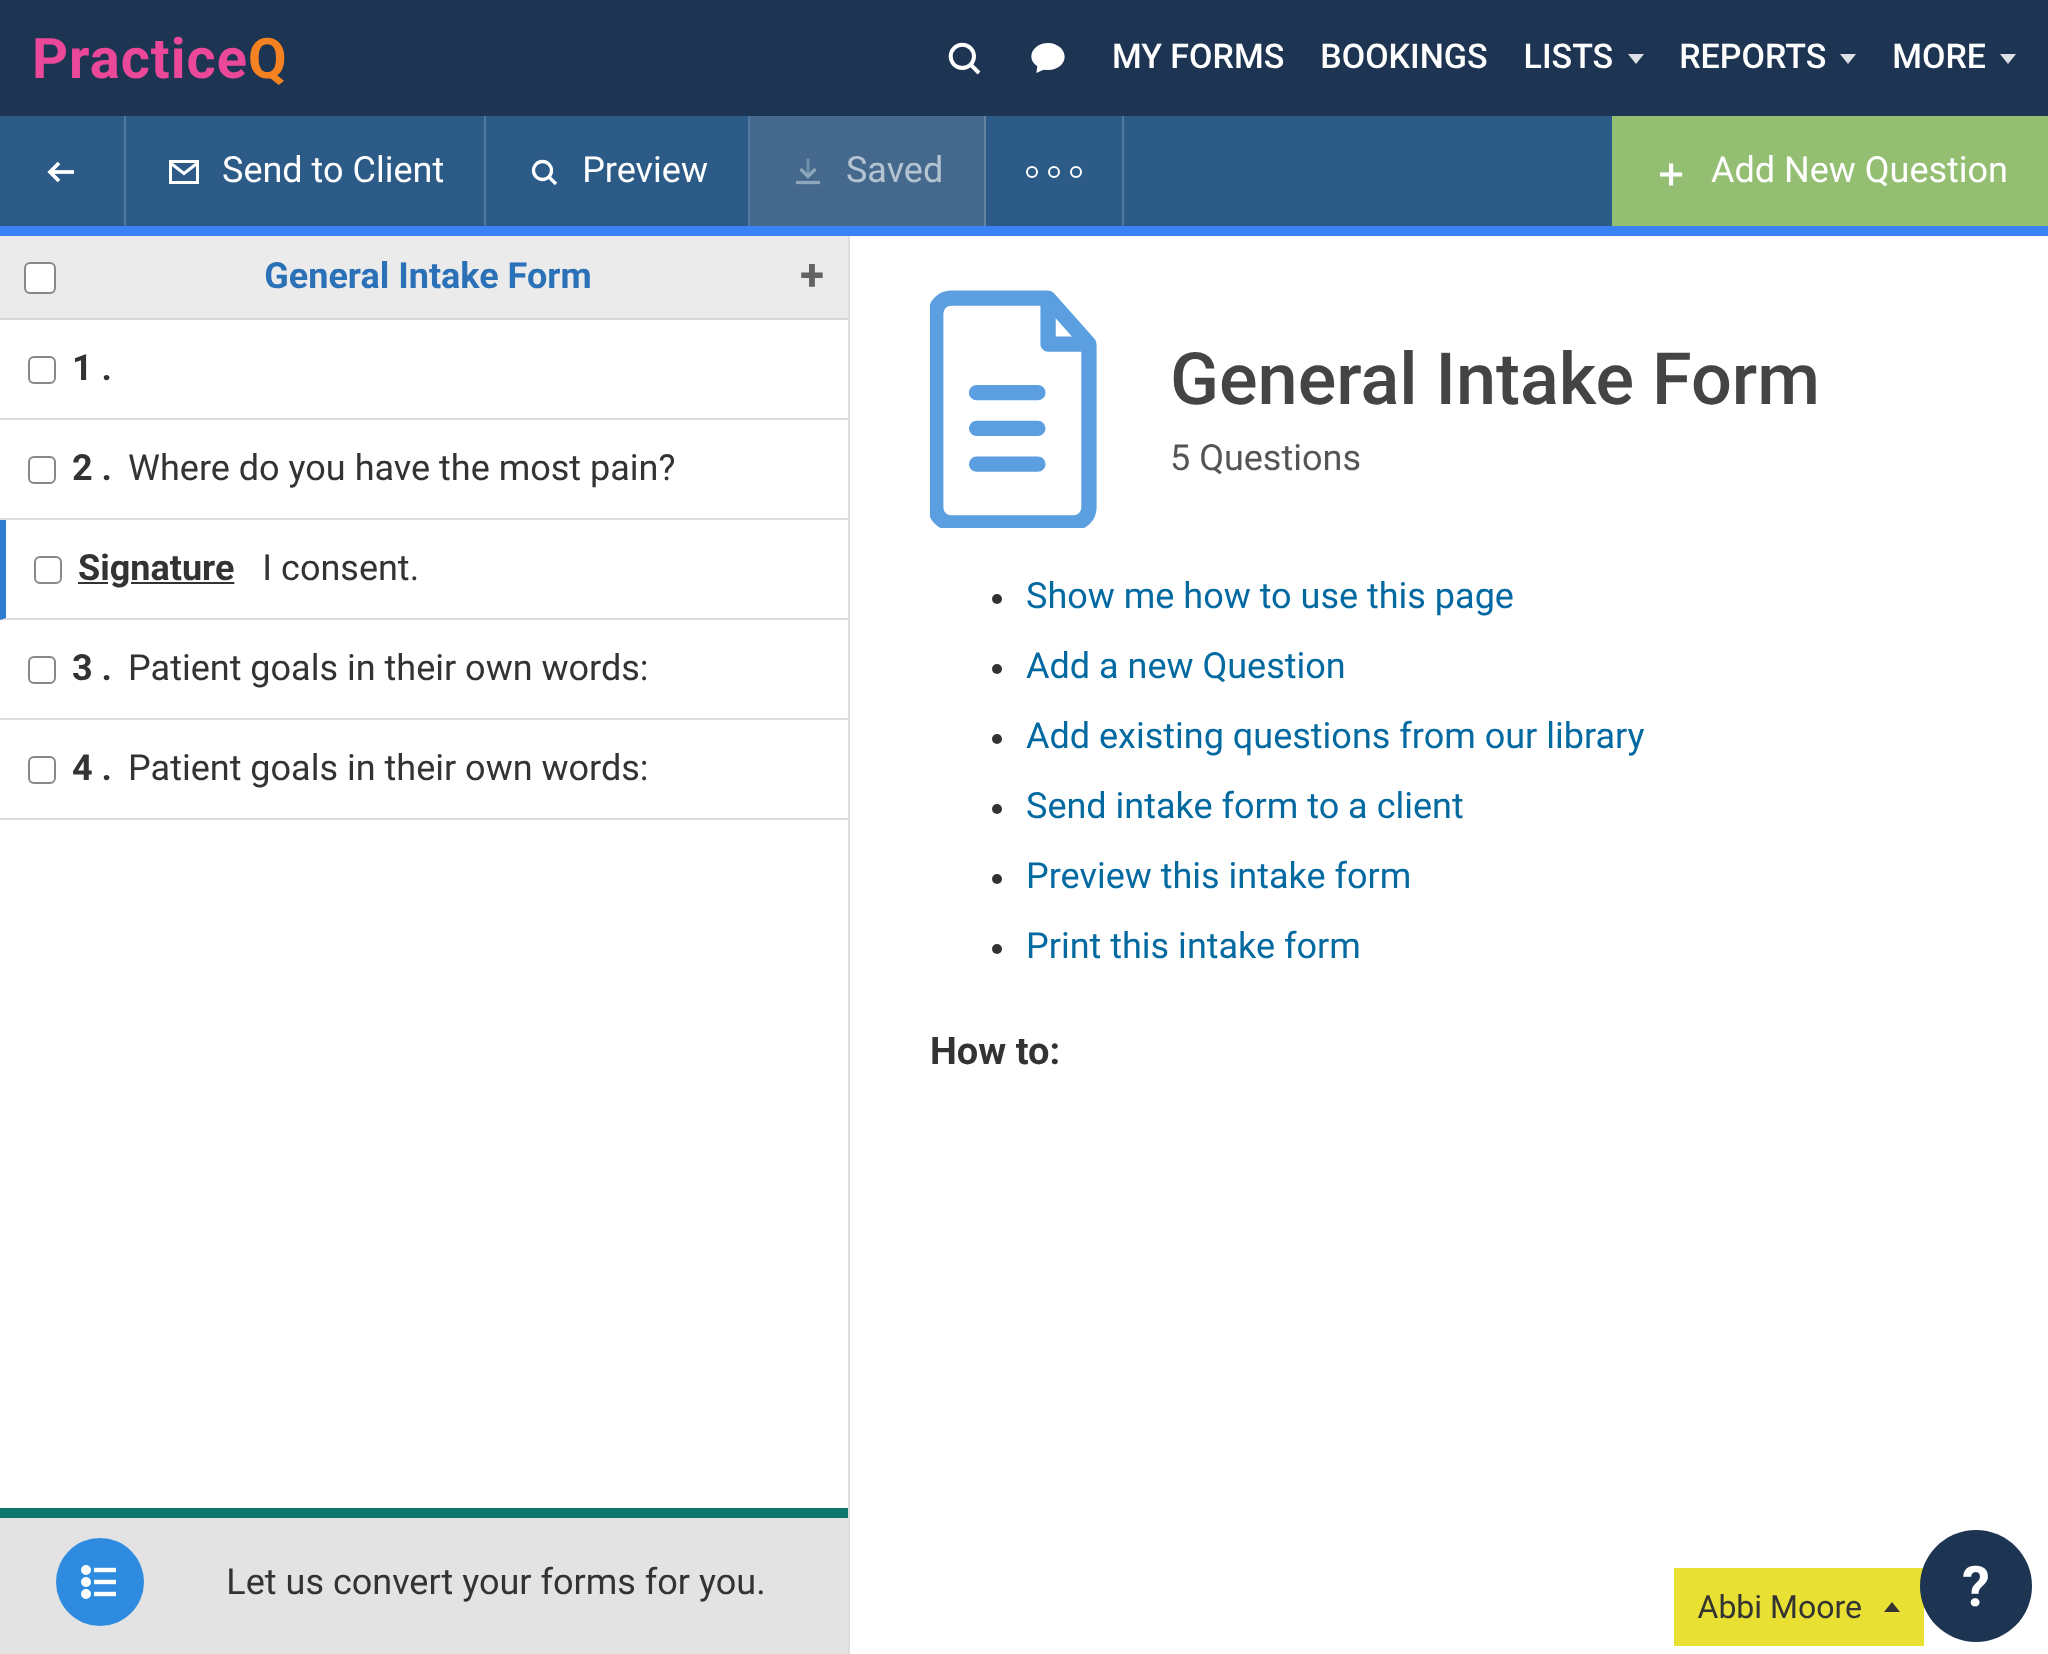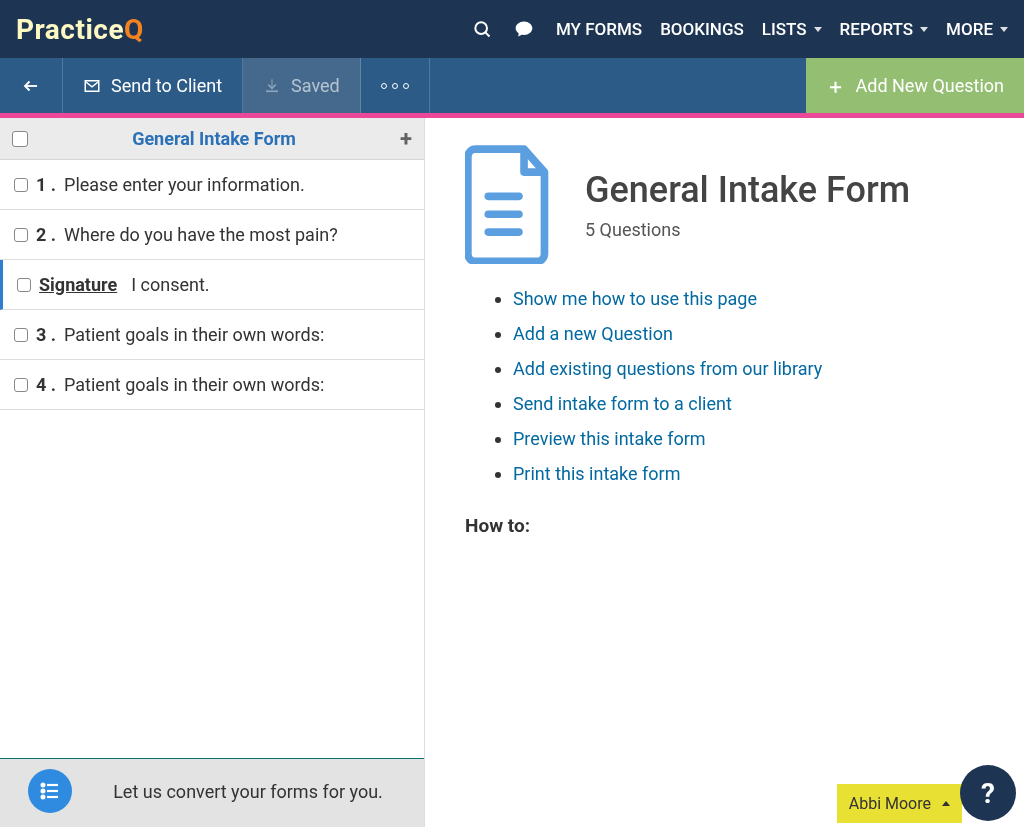--- a/index.html
+++ b/index.html
@@ -1,33 +1,33 @@
 <!DOCTYPE html>
 <html><head>
   <meta charset="utf-8">
   <style>
     * { box-sizing: border-box; margin: 0; padding: 0; }
     body { font-family: -apple-system, BlinkMacSystemFont, "Segoe UI", Roboto, Helvetica, Arial, sans-serif; background:#fff; }
 
     
     .topbar { background:#1d3452; height:58px; display:flex; align-items:center; padding:0 16px; color:#fff; }
     .logo { display:flex; align-items:center; font-size:28px; font-weight:700; letter-spacing:.5px; }
-    .logo .practice { color:#fef9c3; }
+    .logo .practice { color:#ec4899; }
     .logo .q { color:#f58220; }
     .top-spacer { flex:1; }
     .top-icons { display:flex; align-items:center; gap:22px; margin-right:22px; }
     .top-icon { color:#fff; }
     .top-icon svg { width:20px; height:20px; display:block; }
     .top-links { display:flex; align-items:center; gap:18px; font-size:17px; font-weight:500; }
     .top-link { color:#fff; cursor:pointer; display:flex; align-items:center; gap:4px; }
     .caret { display:inline-block; width:0; height:0; border-left:4px solid transparent; border-right:4px solid transparent; border-top:5px solid rgba(255,255,255,.85); margin-left:3px; }
     .caret-up { border-top:none; border-bottom:5px solid #333; }
 
     
-    .toolbar { background:#2c5b87; display:flex; height:60px; border-bottom:5px solid #ec4899; }
+    .toolbar { background:#2c5b87; display:flex; height:60px; border-bottom:5px solid #3b82f6; }
     .tbtn { display:flex; align-items:center; justify-content:center; gap:10px; color:#fff; font-size:18px; padding:0 20px; border-right:1px solid rgba(255,255,255,.18); cursor:pointer; }
     .tbtn .ico { width:18px; height:18px; }
     .tbtn.back { padding:0 22px; }
     .tbtn.saved { background:#44698d; color:rgba(255,255,255,.6); }
     .tbtn.saved .ico path, .tbtn.saved .ico { opacity:.6; }
     .tbtn.menu .dot { width:6px; height:6px; border:1px solid #fff; border-radius:50%; }
     .tbtn.menu .dots { display:flex; gap:5px; }
     .toolbar-spacer { flex:1; }
     .tbtn.add { background:#94bf72; border:none; }
     .tbtn.add .plus { font-size:20px; font-weight:700; line-height:1; }
@@ -38,21 +38,21 @@
     .left-header { background:#ebebeb; height:42px; display:flex; align-items:center; padding:0 12px; border-bottom:1px solid #d6d6d6; }
     .left-header .hcb { width:16px; height:16px; }
     .left-header .title { flex:1; text-align:center; color:#2b71b8; font-size:18px; font-weight:700; }
     .left-header .add-q { color:#636363; font-size:22px; font-weight:700; cursor:pointer; line-height:1; }
     .qrow { display:flex; align-items:center; gap:8px; padding:14px 14px; border-bottom:1px solid #ddd; font-size:18px; color:#333; }
     .qrow .cb { width:14px; height:14px; }
     .qrow .num { font-weight:700; }
     .qrow.sig .sig-label { font-weight:700; margin-right:6px;text-decoration:underline; }
     .qrow.sig { border-left:3px solid #2f7dd1; }
 
-    .left-footer { margin-top:auto; background:#e3e3e3; padding:10px 12px 14px 28px; border-top:1px solid #0f766e; display:flex; align-items:center; gap:12px; }
+    .left-footer { margin-top:auto; background:#e3e3e3; padding:10px 12px 14px 28px; border-top:5px solid #0f766e; display:flex; align-items:center; gap:12px; }
     .left-footer .circle { background:#2f8be0; width:44px; height:44px; border-radius:50%; display:flex; align-items:center; justify-content:center; flex-shrink:0; }
     .left-footer .circle svg { width:24px; height:24px; }
     .left-footer .ftext { flex:1; text-align:center; font-size:18px; color:#333; }
     .left-footer .upload { display:flex; align-items:center; justify-content:center; gap:8px; color:#2b71b8; font-size:17px; margin-top:4px; cursor:pointer; }
 
     .right { flex:1; padding:26px 40px 0 40px; color:#333; position:relative; overflow:hidden; }
     .right-header { display:flex; align-items:center; gap:30px; margin-bottom:24px; }
     .doc-icon { width:90px; height:120px; }
     .form-title { font-size:36px; color:#444; font-weight:500; }
     .form-sub { font-size:18px; color:#555; margin-top:8px; }
@@ -121,20 +121,27 @@
         <polyline points="10,6 4,12 10,18"></polyline>
       </svg>
   </div>
   <div class="tbtn">
     <svg class="ico" viewBox="0 0 24 24" fill="#fff">
         <path d="M3 5h18v14H3z" fill="none" stroke="#fff" stroke-width="2"></path>
         <polyline points="3,6 12,13 21,6" fill="none" stroke="#fff" stroke-width="2"></polyline>
       </svg>
     <span>Send to Client</span>
   </div>
+  <div class="tbtn">
+    <svg class="ico" viewBox="0 0 24 24" fill="none" stroke="#fff" stroke-width="2.2">
+        <circle cx="11" cy="11" r="6"></circle>
+        <line x1="20" y1="20" x2="15" y2="15"></line>
+      </svg>
+    <span>Preview</span>
+  </div>
   <div class="tbtn saved">
     <svg class="ico" viewBox="0 0 24 24" fill="none" stroke="#c0cfda" stroke-width="2.2">
         <path d="M12 3v12"></path>
         <polyline points="7,10 12,15 17,10"></polyline>
         <line x1="4" y1="19" x2="20" y2="19"></line>
       </svg>
     <span>Saved</span>
   </div>
   <div class="tbtn menu">
     <div class="dots">
@@ -155,21 +162,20 @@
   <div class="left">
     <div class="left-header">
       <input type="checkbox" class="hcb" style="">
       <div class="title">General Intake Form</div>
       <div class="add-q">+</div>
     </div>
     <div id="qlist">
         <div class="qrow">
           <input type="checkbox" class="cb" style="">
           <span class="num">1 .</span>
-          <span>Please enter your information.</span>
         </div>
         <div class="qrow">
           <input type="checkbox" class="cb" style="">
           <span class="num">2 .</span>
           <span>Where do you have the most pain?</span>
         </div>
         <div class="qrow sig">
           <input type="checkbox" class="cb" style="">
           <span class="sig-label">Signature</span>
           <span>I consent.</span>

